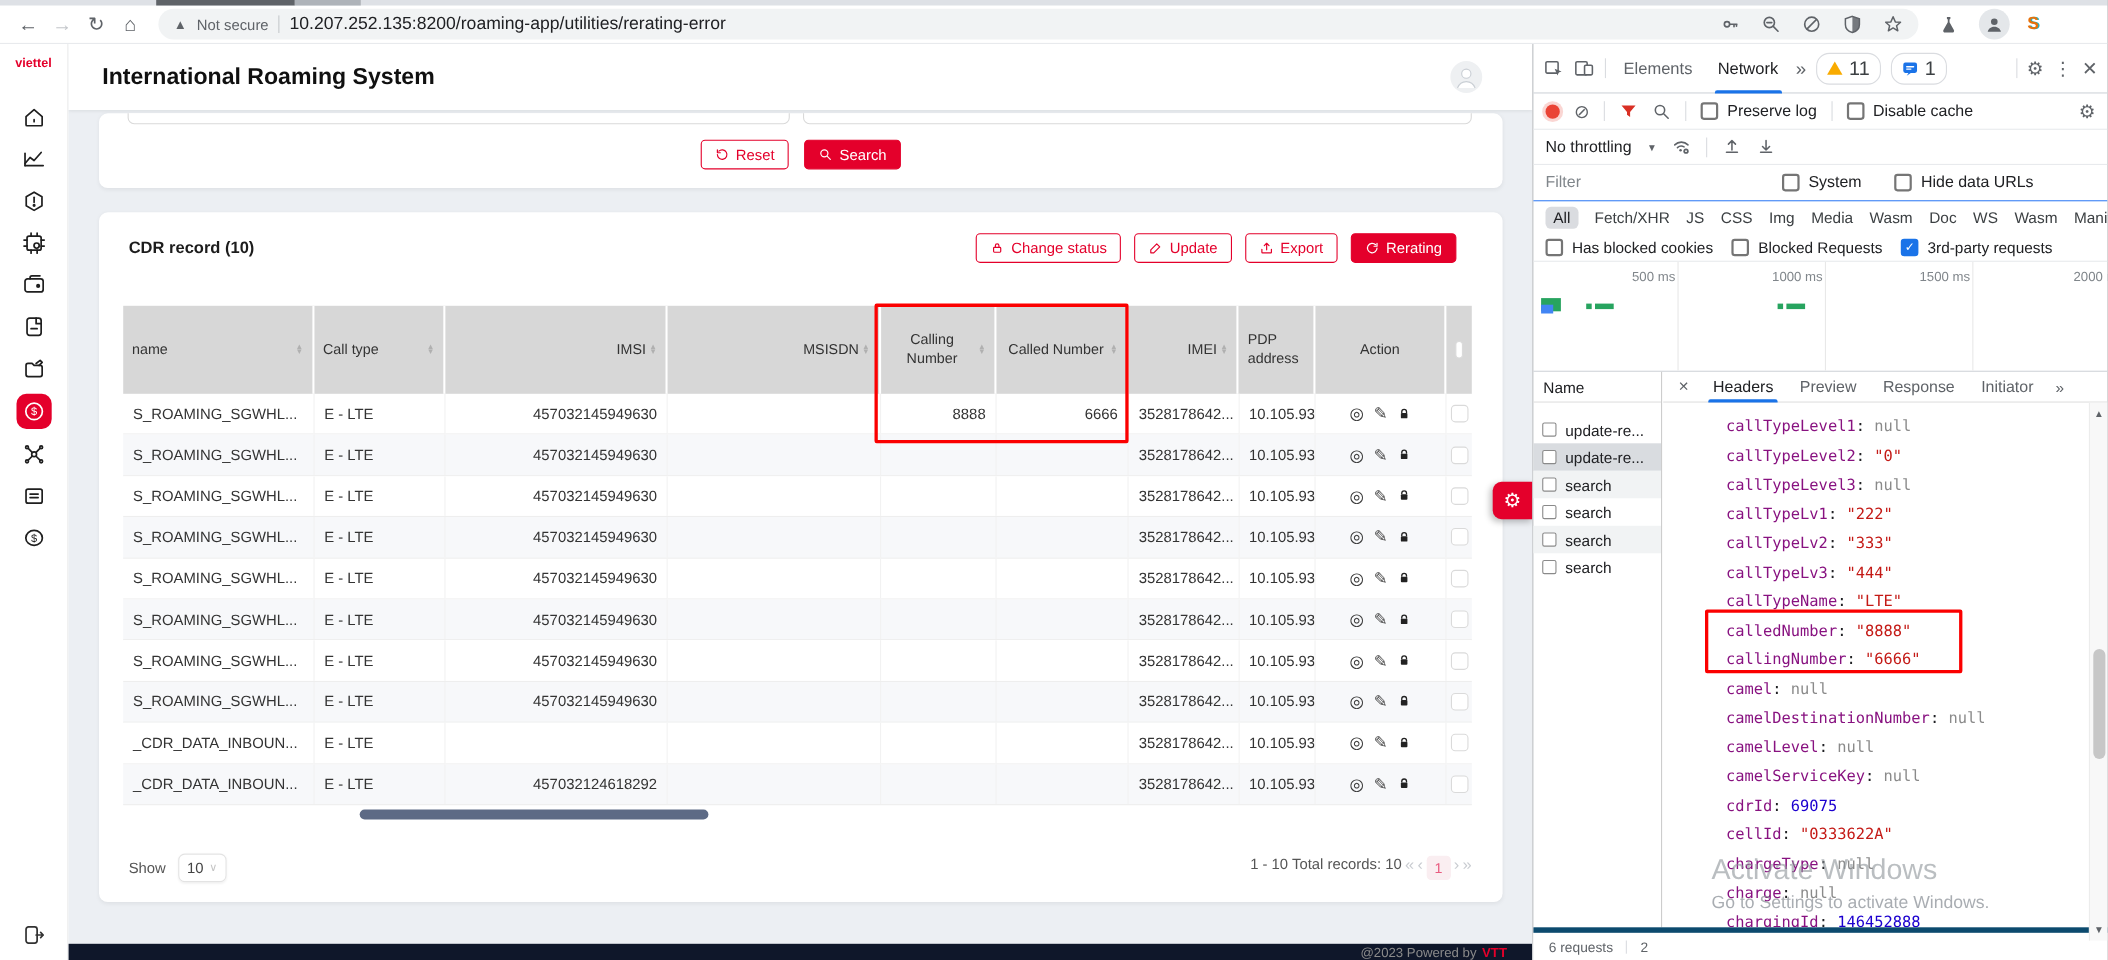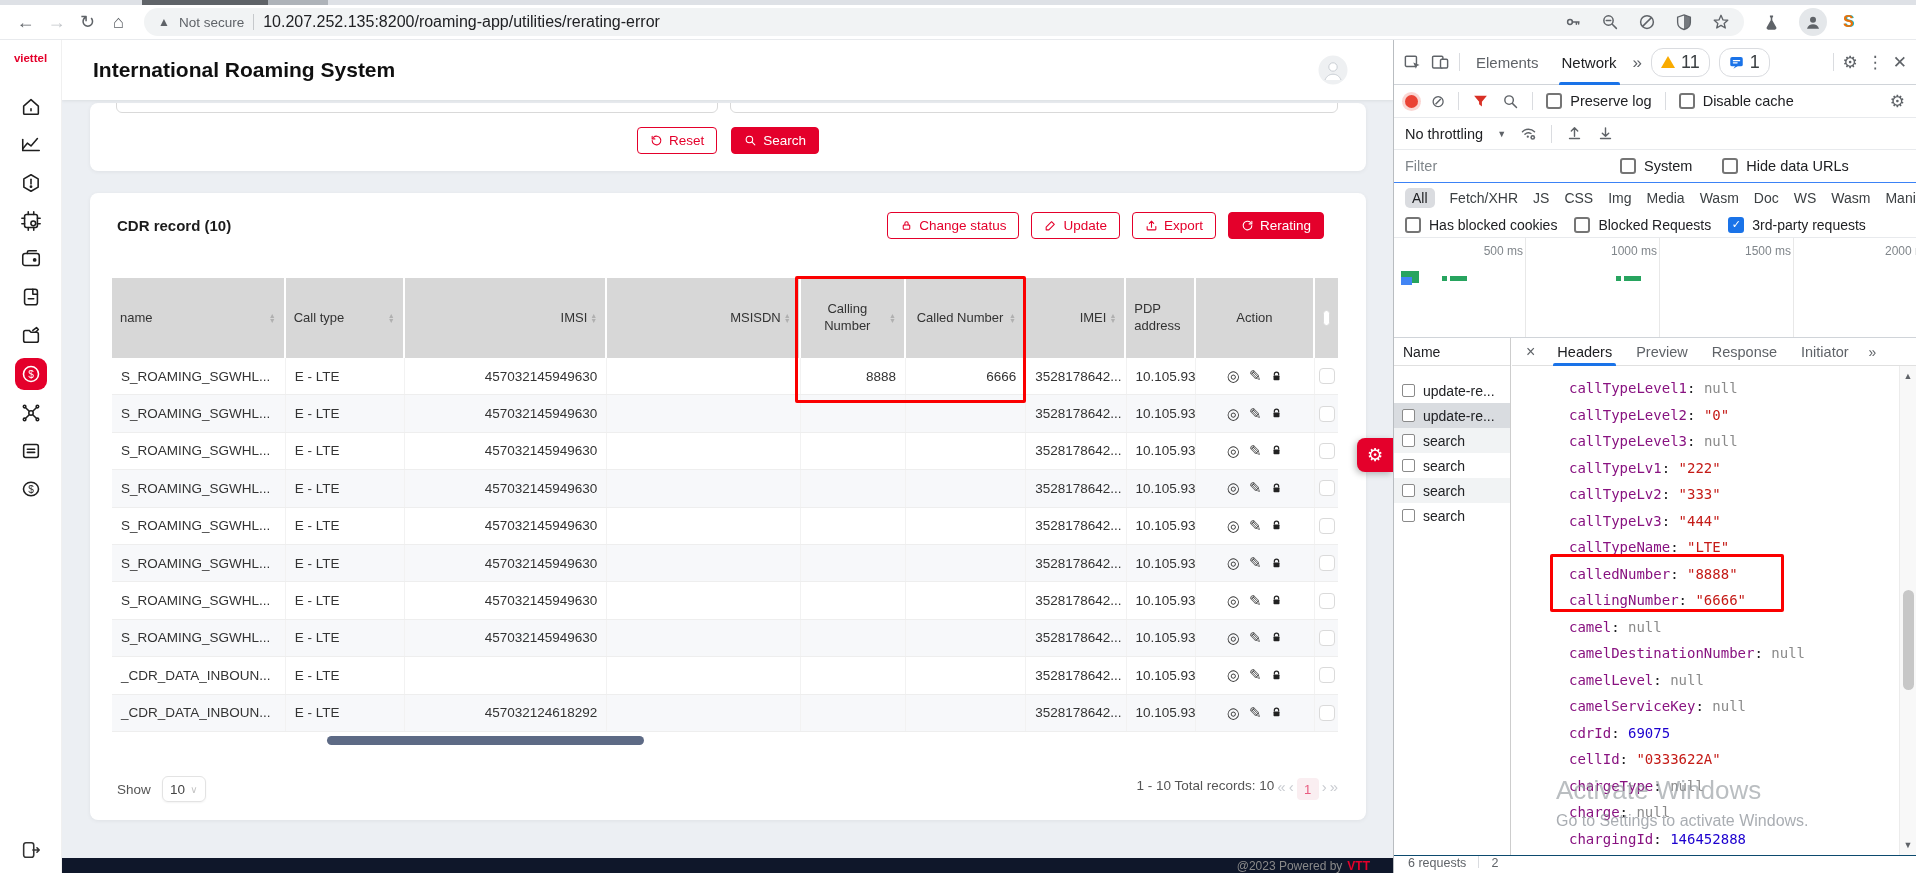--- a/index.html
+++ b/index.html
@@ -154,22 +154,22 @@
   .jsonpane{position:absolute;left:0;top:28px;right:17px;bottom:0;overflow:hidden;padding:14px 0 0 57px;
     font-family:"DejaVu Sans Mono",monospace;font-size:14px}
   .jline{height:26.5px;white-space:nowrap}
   .jk{color:#881280}
   .jv.null{color:#8a8a8a}.jv.str{color:#c41a16}.jv.num{color:#1c00cf}
 
   .dt-scroll{position:absolute;right:0;top:326px;bottom:18px;width:17px;background:#f8f8f8;border-left:1px solid #ececec;z-index:2}
   .sarr{position:absolute;left:0;right:0;text-align:center;font-size:9px;color:#5f6368}
   .sup{top:5px}.sdn{bottom:5px}
   .sthumb{position:absolute;left:3px;width:11px;border-radius:6px;background:#c7c7c7;top:224px;height:100px}
-  .dt-status{position:absolute;left:0;right:0;bottom:0;height:18px;border-top:1px solid #0c4a6e;background:#fff;
-    display:flex;gap:12px;padding-left:14px;font-size:12.5px;color:var(--dtgray)}
+  .dt-status{position:absolute;left:0;right:0;bottom:0;height:30px;border-top:5px solid #0c4a6e;background:#fff;
+    display:flex;align-items:center;gap:12px;padding-left:14px;font-size:12.5px;color:var(--dtgray)}
   .redbox.dtbox{left:156px;top:514px;width:234px;height:58px}
   .wm{position:absolute;pointer-events:none;z-index:6;font-family:"Liberation Sans",sans-serif}
   .wm1{left:162px;top:735px;font-size:26px;color:rgba(140,146,152,.6)}
   .wm2{left:162px;top:772px;font-size:16px;color:rgba(140,146,152,.75)}
 </style>
 </head>
 <body>
 
 <div id="screen">
 

